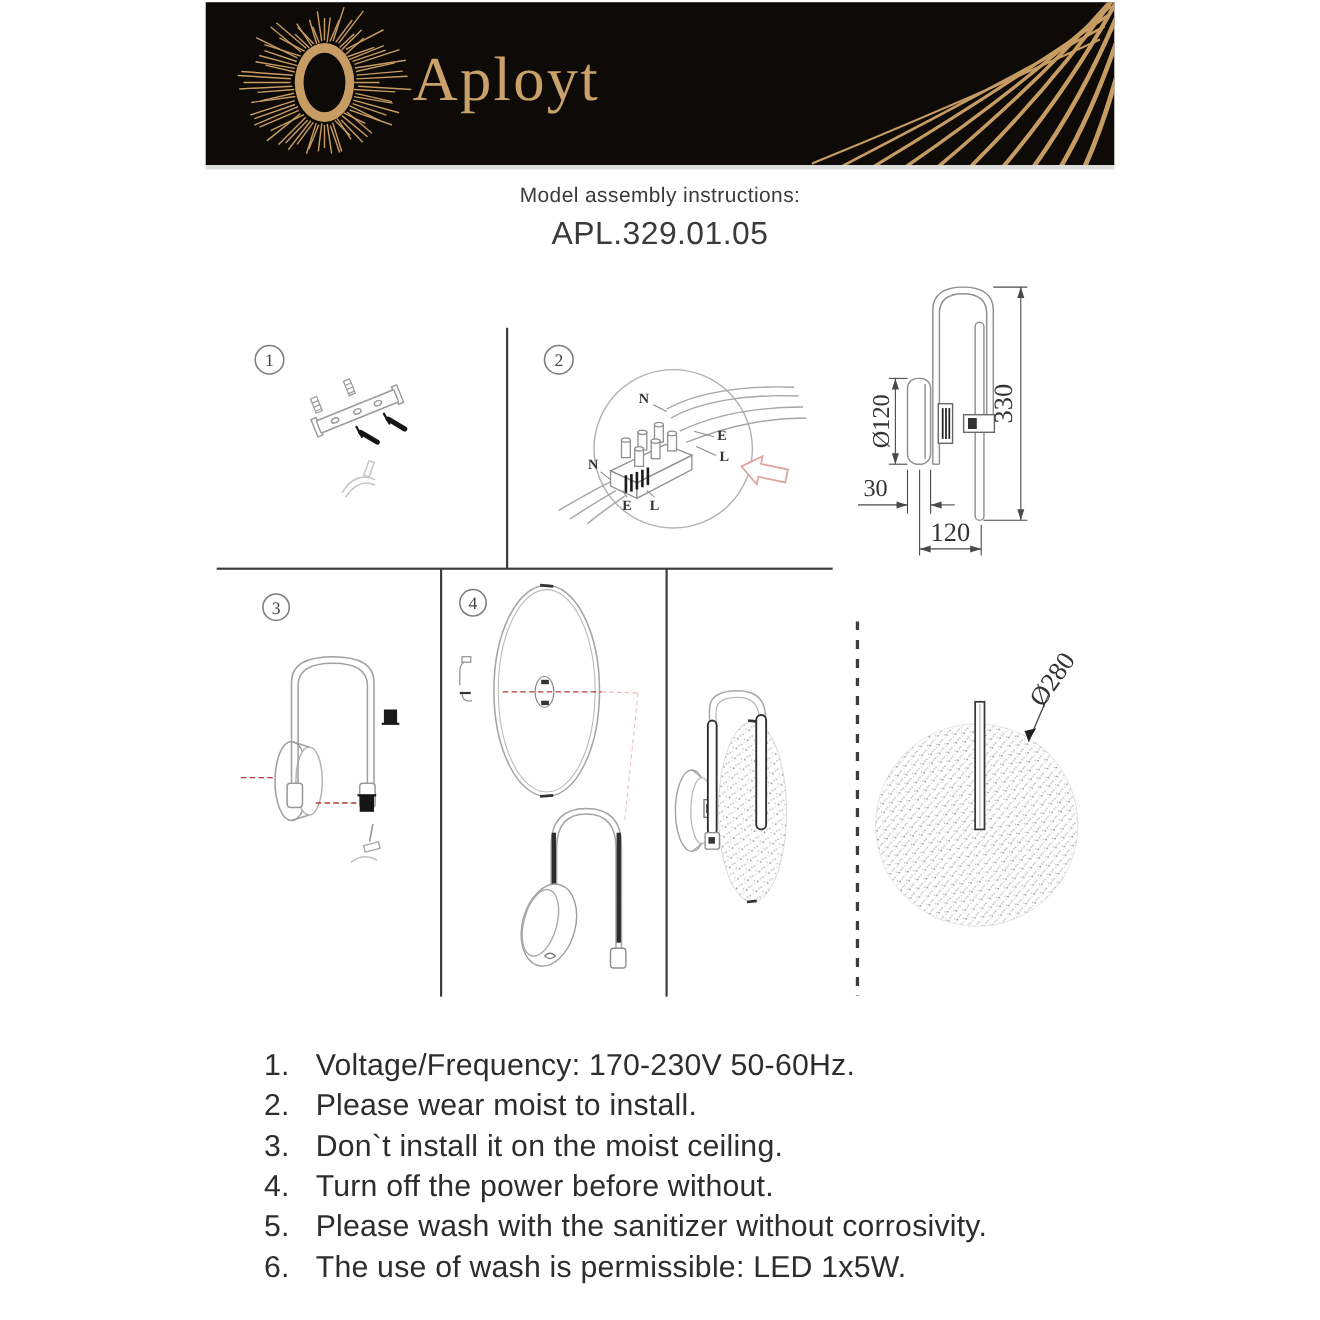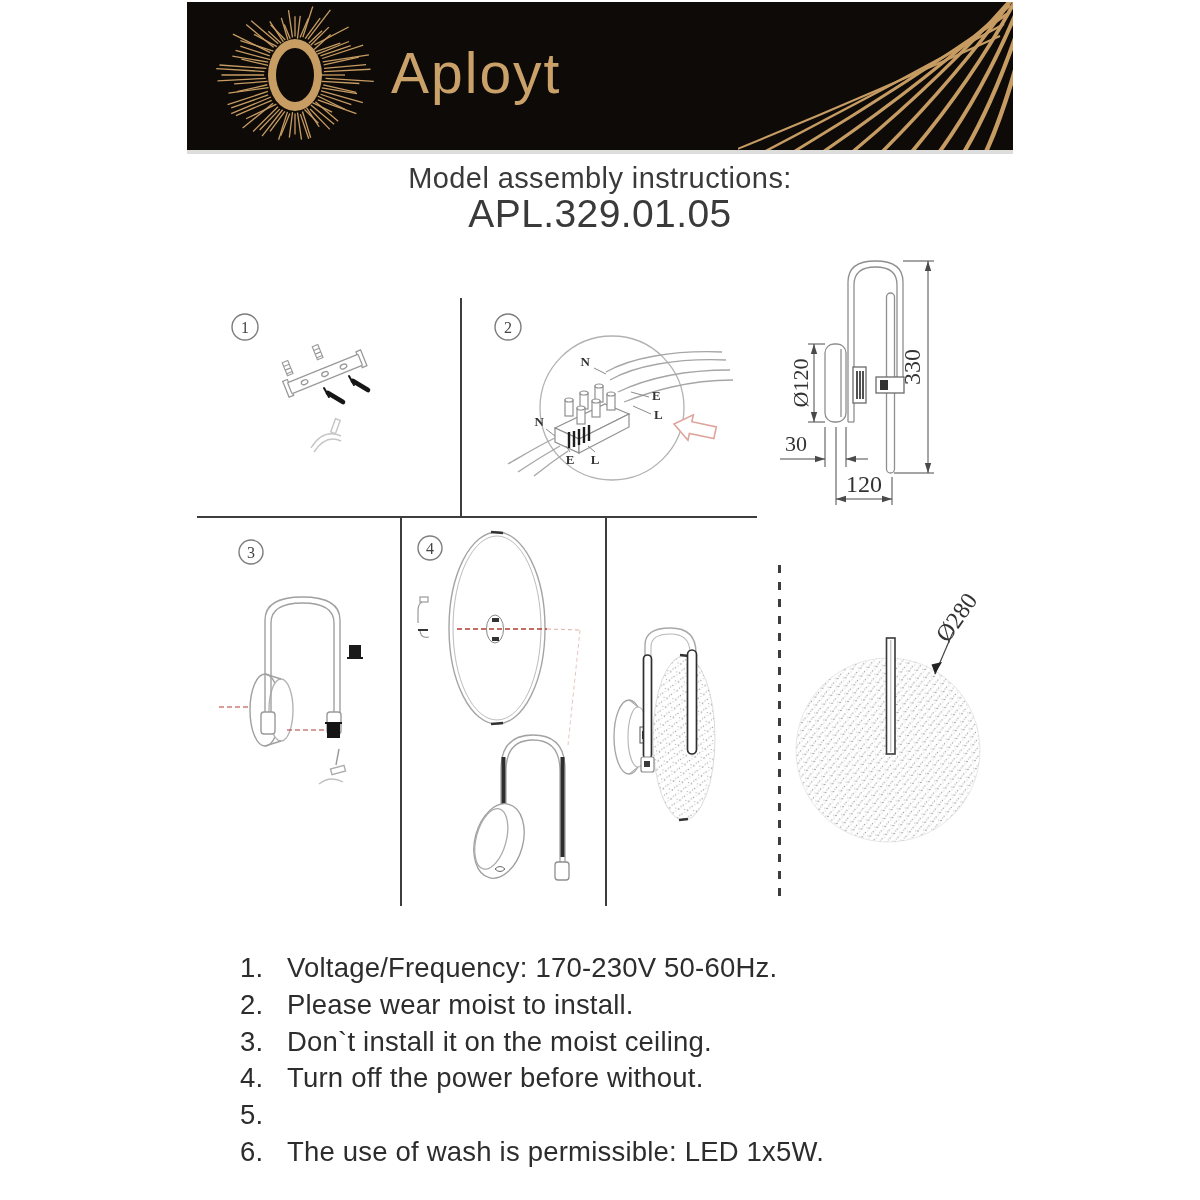--- a/index.html
+++ b/index.html
@@ -1,26 +1,26 @@
 <!DOCTYPE html>
 <html><head>
 <meta charset="utf-8">
 <style>
   html,body{margin:0;padding:0;background:#ffffff;}
   .page{position:relative;width:1200px;height:1200px;background:#ffffff;overflow:hidden;
         font-family:"Liberation Sans",sans-serif;}
   .banner{position:absolute;left:187px;top:2px;width:826px;height:148px;background:#0d0a08;}
   .banner-shadow{position:absolute;left:187px;top:150px;width:826px;height:4px;background:#dddddb;}
   .sunburst{position:absolute;left:18px;top:0px;}
-  .brand{position:absolute;left:204px;top:38px;font-size:57px;letter-spacing:2px;color:#c9a169;
-         font-weight:normal;font-family:Liberation Sans, sans-serif;}
+  .brand{position:absolute;left:188px;top:38px;font-size:57px;letter-spacing:2px;color:#c9a169;
+         font-weight:normal;font-family:Liberation Serif, serif;}
   .rays{position:absolute;right:0;top:0;}
   .title-block{position:absolute;left:187px;top:161px;width:826px;text-align:center;color:#3a3a3a;}
-  .title-block .t1{font-size:29px;letter-spacing:0.4px;line-height:35px;}
-  .title-block .t2{font-size:39px;letter-spacing:0.4px;line-height:35px;}
+  .title-block .t1{font-size:19px;letter-spacing:0.4px;line-height:35px;}
+  .title-block .t2{font-size:29px;letter-spacing:0.4px;line-height:35px;}
   .divider{position:absolute;background:#3d3d3d;}
   .dash-divider{position:absolute;left:778px;top:565px;width:2.5px;height:340px;
         background:repeating-linear-gradient(to bottom,#3c3c3c 0 8px,transparent 8px 17px);}
   svg.panel{position:absolute;overflow:visible;}
   .instructions{position:absolute;left:240px;top:950px;width:760px;margin:0;padding:0;list-style:none;
         color:#2d2d2d;font-size:27.5px;letter-spacing:0.2px;}
   .instructions li{display:flex;line-height:36.8px;}
   .instructions .num{width:47px;flex:0 0 47px;}
   .dimtext{font-family:"Liberation Serif",serif;fill:#333;}
   .steptext{font-family:"Liberation Serif",serif;fill:#444;}
@@ -423,20 +423,21 @@
     <li>
         <span class="num">3.</span>
         <span class="txt">Don`t install it on the moist ceiling.</span>
       </li>
     <li>
         <span class="num">4.</span>
         <span class="txt">Turn off the power before without.</span>
       </li>
     <li>
         <span class="num">5.</span>
+        <span class="txt">Please wash with the sanitizer without corrosivity.</span>
       </li>
     <li>
         <span class="num">6.</span>
         <span class="txt">The use of wash is permissible: LED 1x5W.</span>
       </li>
   </ol>
 
 </div>
 
 </body></html>

